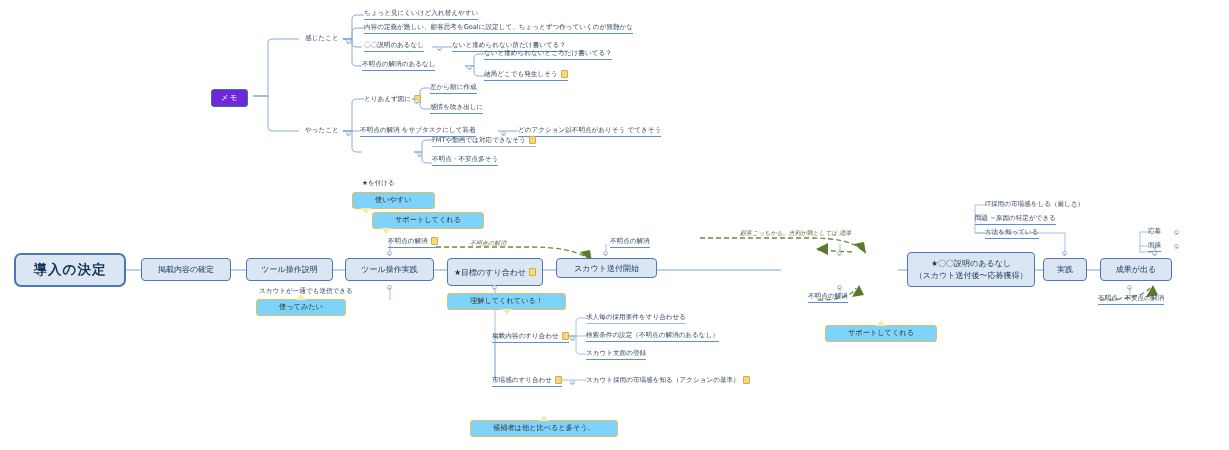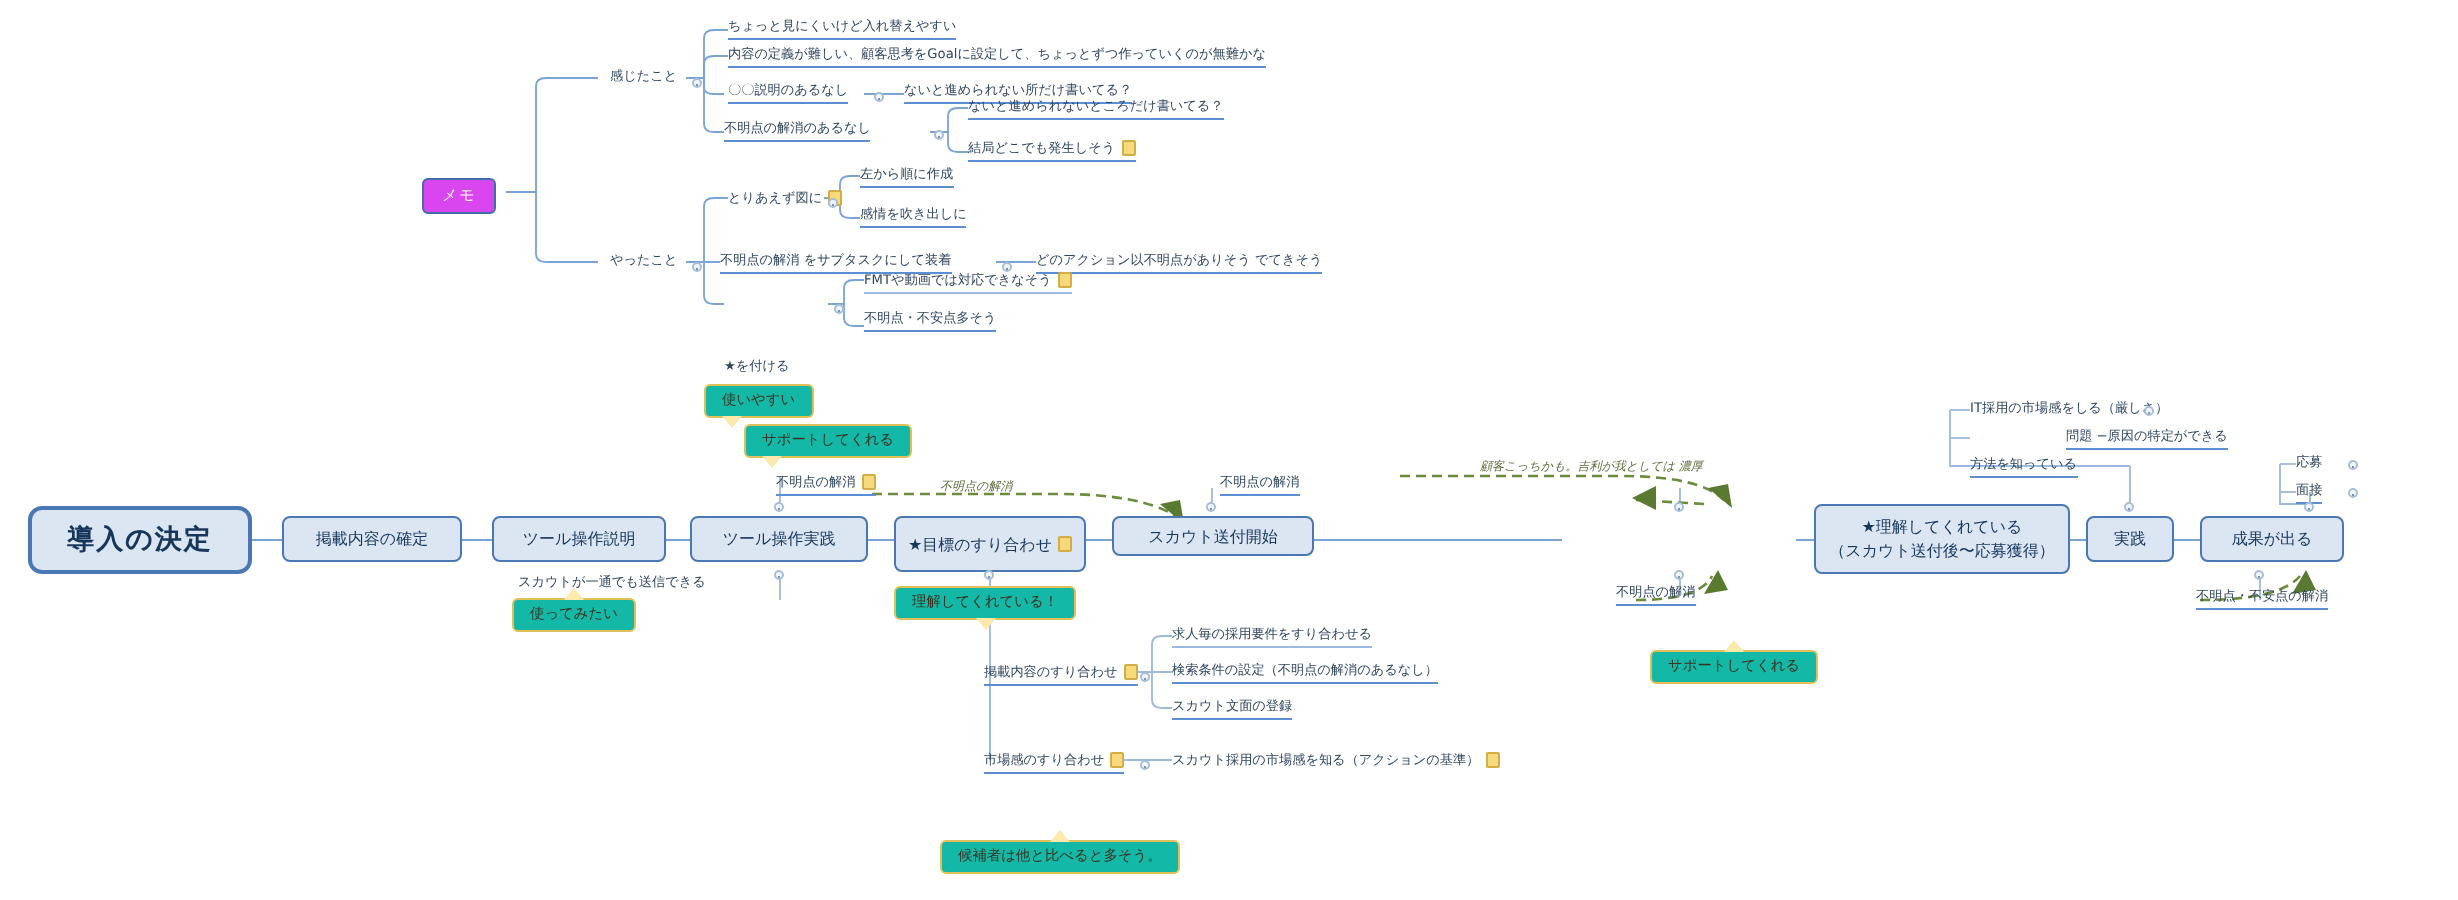--- a/index.html
+++ b/index.html
@@ -68,26 +68,26 @@
     padding-bottom: 1px;
     border-bottom: 1.2px solid #5b8fd4;
     line-height: 1.2;
   }
   .uline.thin { border-bottom: 1px solid #9cb9de; }
   .uline.plain { border-bottom: none; }
 
   
   .callout {
     position: absolute;
-    background: #14b8a6;
+    background: #7dd3fc;
     border: 1px solid #e3c057;
     border-radius: 3px;
     color: #3a3222;
     font-size: 7.2px;
-    padding: 3px 8px;
+    padding: 3px 22px;
     white-space: nowrap;
     line-height: 1.2;
   }
   .callout .tail {
     position: absolute;
     width: 0; height: 0;
   }
   .callout.tail-down-left .tail {
     left: 8px; bottom: -6px;
     border-left: 5px solid transparent;
@@ -103,21 +103,21 @@
   .callout.tail-up-mid .tail {
     left: 50%; margin-left: -5px; top: -6px;
     border-left: 5px solid transparent;
     border-right: 5px solid transparent;
     border-bottom: 6px solid #fde9a9;
   }
 
   
   .memo-chip {
     position: absolute;
-    background: #d946ef;
+    background: #6d28d9;
     border: 1px solid #3f6ea8;
     border-radius: 3px;
     color: #ffffff;
     font-size: 7.5px;
     padding: 3px 9px;
     white-space: nowrap;
     letter-spacing: 1px;
   }
 
   
@@ -326,21 +326,21 @@
 
   <div class="flowbox" style="left:447px; top:258px; width:96px; height:28px;">
     <span>★目標のすり合わせ</span>
       <span class="gicon note"></span>
   </div>
 
   <div class="flowbox" style="left:556px; top:258px; width:101px; height:20px;">スカウト送付開始</div>
 
 
   <div class="flowbox two-line" style="left:907px; top:252px; width:128px; height:35px;">
-    <span>★理解してくれている</span>
+    <span>★〇〇説明のあるなし</span>
     <span>（スカウト送付後〜応募獲得）</span>
   </div>
 
   <div class="flowbox" style="left:1043px; top:258px; width:44px; height:23px;">実践</div>
 
   <div class="flowbox" style="left:1100px; top:258px; width:72px; height:23px;">成果が出る</div>
 
   <div class="callout tail-down-left" style="left:352px; top:192px;">
     <span>使いやすい</span>
     <span class="tail"></span>
@@ -399,21 +399,21 @@
   </div>
   <div class="handle" style="left:570px; top:380px;"></div>
   <div class="uline plain" style="left:586px; top:376px;">
     <span>スカウト採用の市場感を知る（アクションの基準）</span><span class="gicon note"></span>
   </div>
 
   <div class="uline plain" style="left:985px; top:201px;">
     <span>IT採用の市場感をしる（厳しさ）</span>
   </div>
   <div class="handle" style="left:1072px; top:203px;"></div>
-  <div class="uline" style="left:1033px; top:215px;">問題 −原因の特定ができる</div>
+  <div class="uline" style="left:975px; top:215px;">問題 −原因の特定ができる</div>
   <div class="uline" style="left:985px; top:229px;">方法を知っている</div>
 
   <div class="uline plain" style="left:1148px; top:228px;">
     <span>応募</span>
   </div>
   <div class="handle" style="left:1174px; top:230px;"></div>
   <div class="uline" style="left:1148px; top:242px;">面接</div>
   <div class="handle" style="left:1174px; top:244px;"></div>
 
   <div class="handle" style="left:387px; top:251px;"></div>

